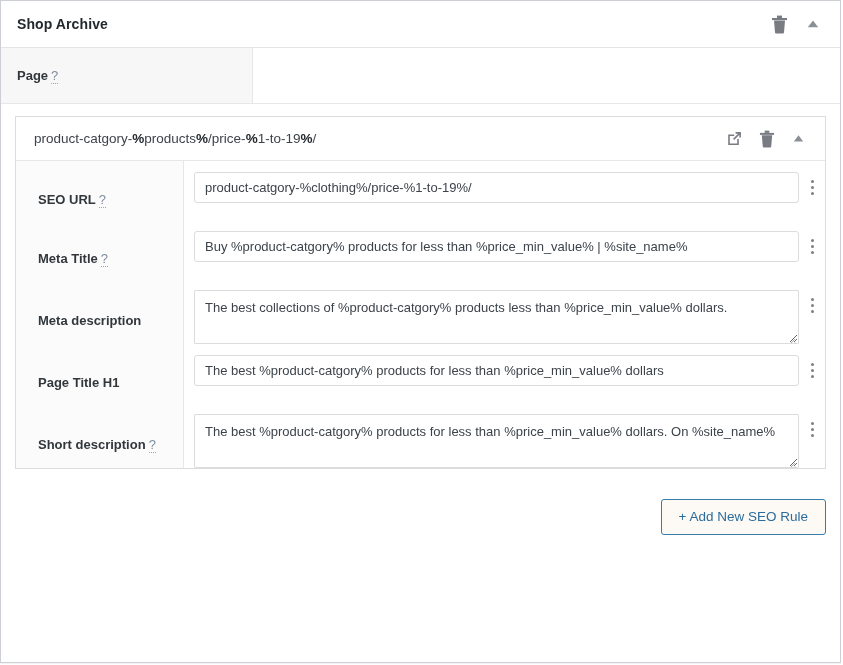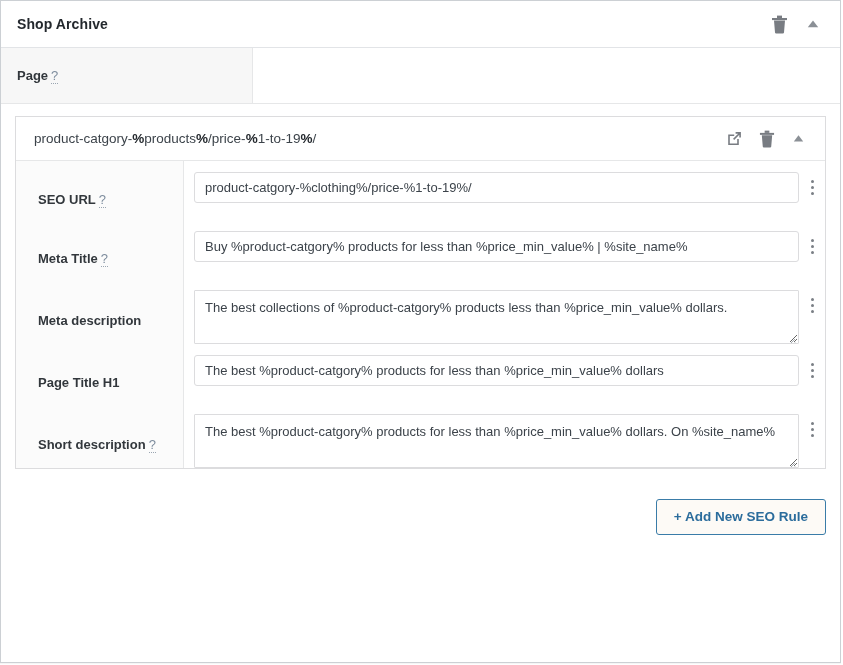--- a/index.html
+++ b/index.html
@@ -241,21 +241,21 @@
 
   
   .footer {
     padding: 30px 14px 0 14px;
     display: flex;
     justify-content: flex-end;
   }
   .add-rule-btn {
     font-family: "Liberation Sans", sans-serif;
     font-size: 13.5px;
-    font-weight: bold;
+    font-weight: normal;
     color: #2b6c9c;
     background: #fdfaf6;
     border: 1px solid #3a7ca8;
     border-radius: 3px;
     padding: 10px 17px;
     cursor: pointer;
     line-height: 1;
   }
 </style>
 </head>

